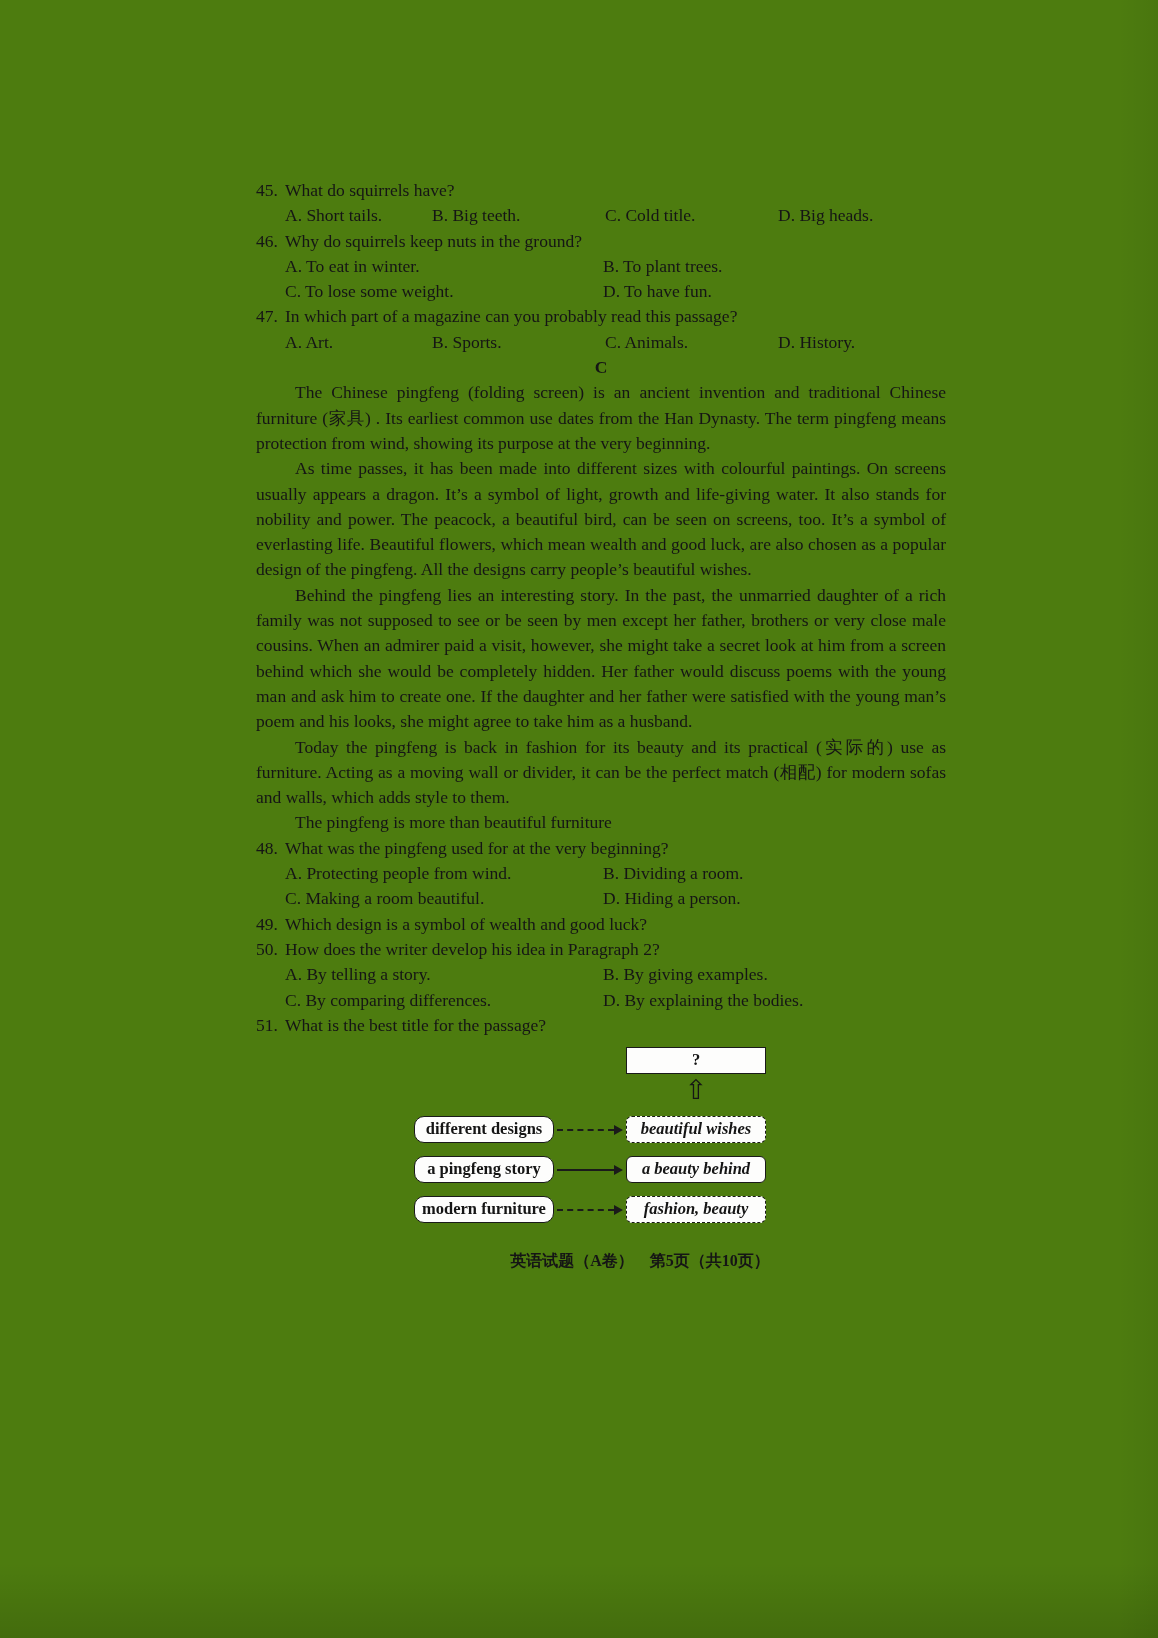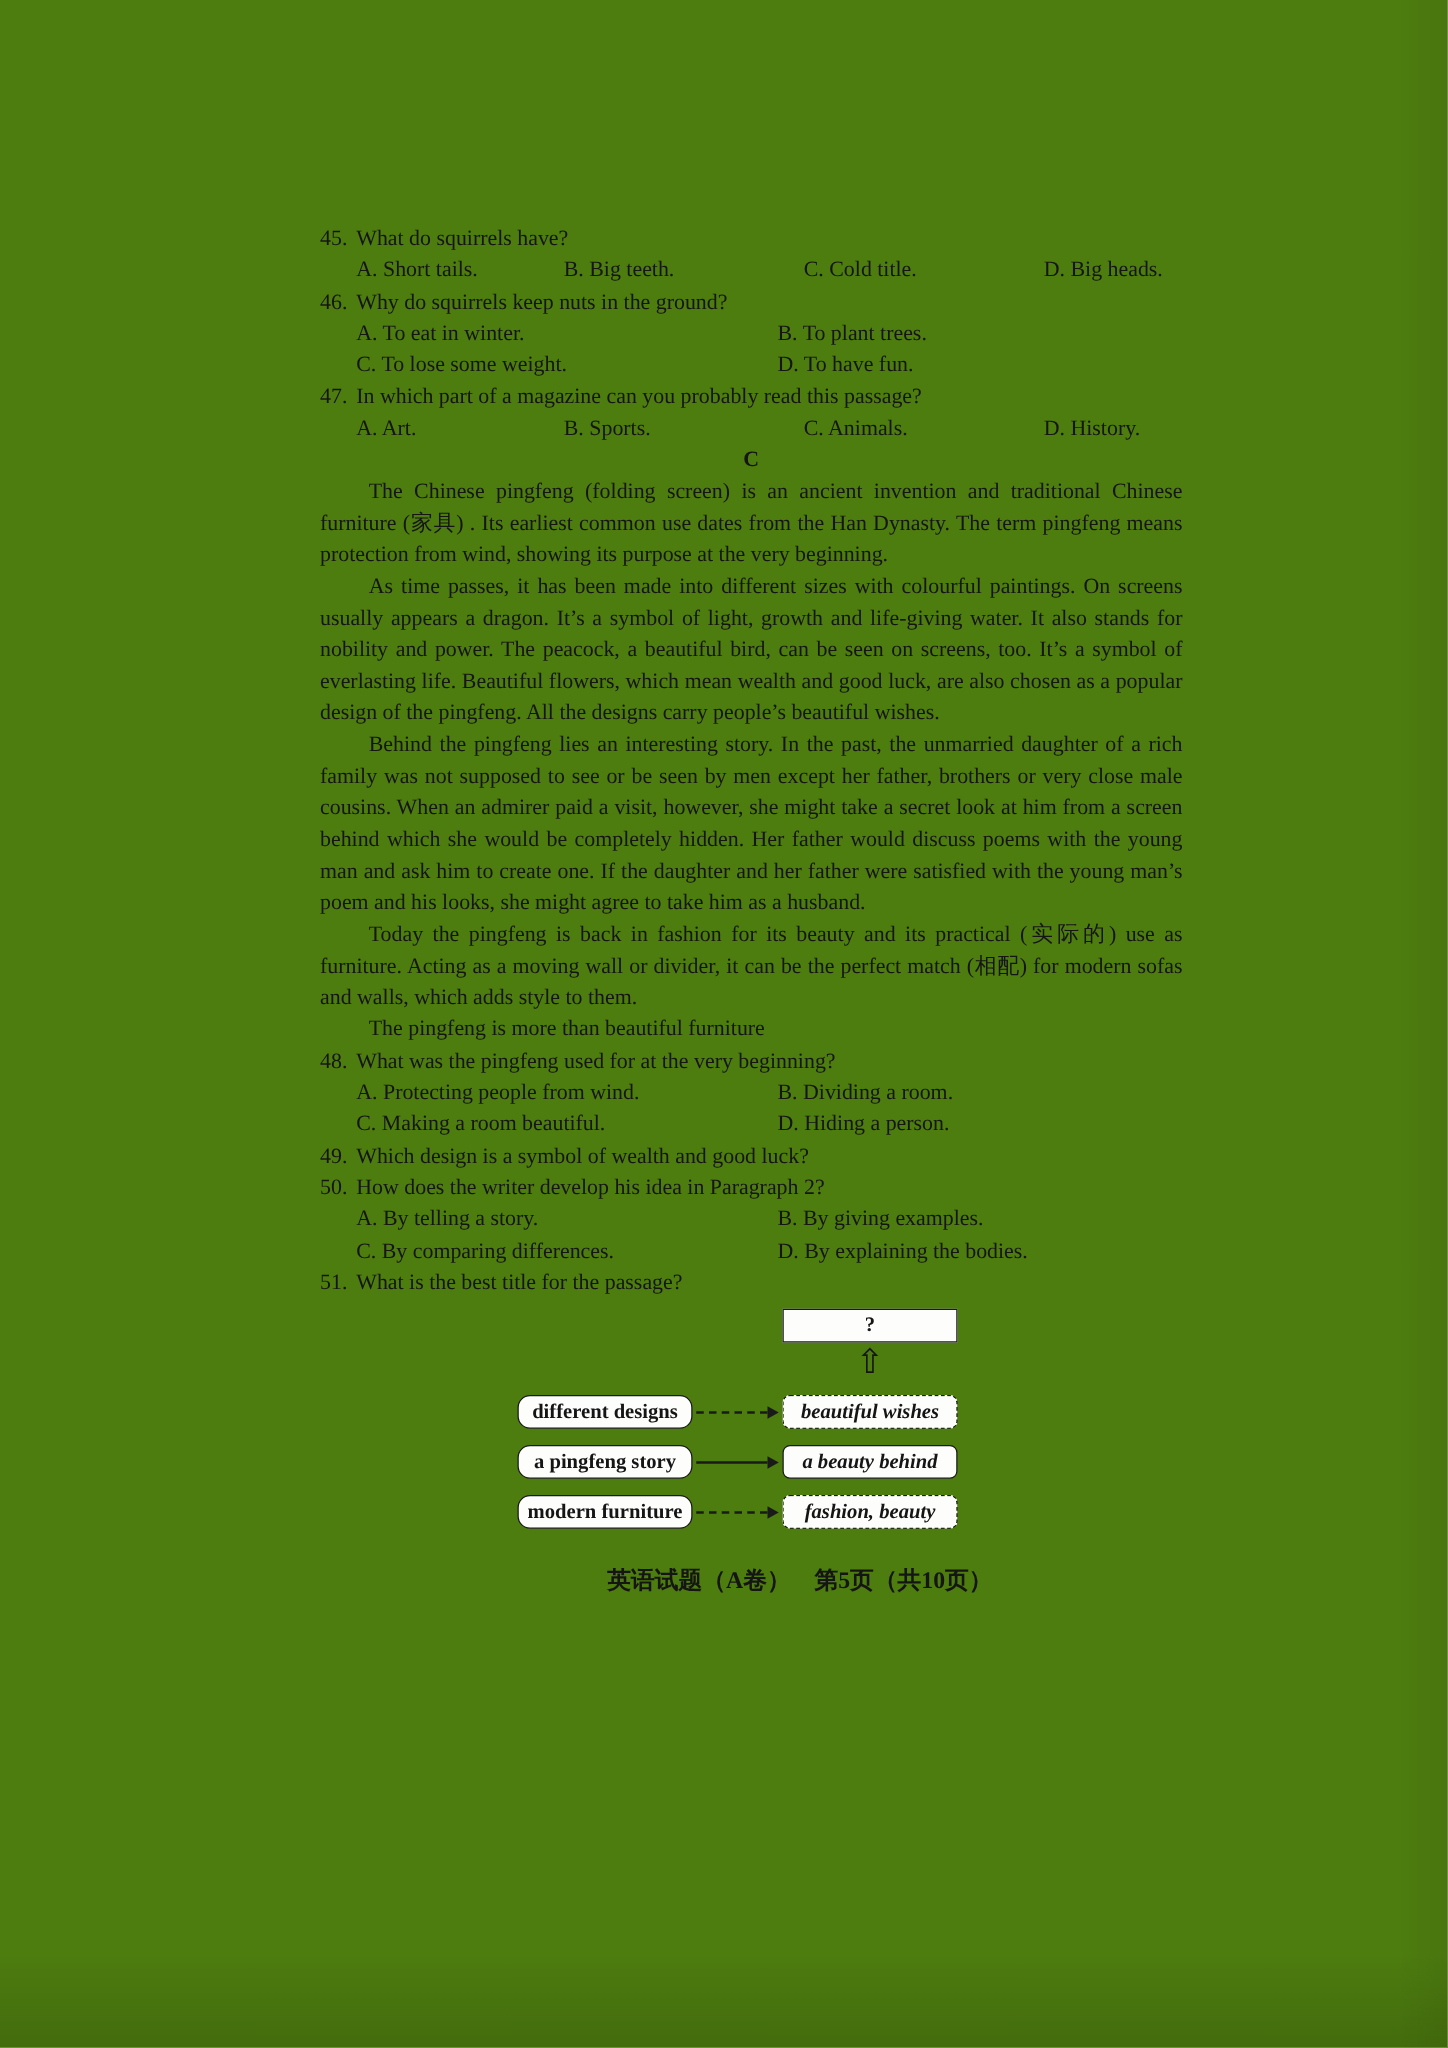--- a/index.html
+++ b/index.html
@@ -25,21 +25,21 @@
     background:linear-gradient(to right, rgba(0,0,0,0), rgba(0,0,0,0.05));
     pointer-events:none;
   }
   .content {
     position:absolute; left:256px; top:178px; width:690px;
     font-size:17.5px; line-height:25.3px;
   }
   .q-line { display:flex; }
   .q-num { width:29px; flex:none; }
   .q-text { flex:1; }
-  .opts { display:flex; padding-left:29px;gap:19px; }
+  .opts { display:flex; padding-left:29px; }
   .opt { display:block; }
   .opts-4 .opt:nth-child(1){ width:147px; }
   .opts-4 .opt:nth-child(2){ width:173px; }
   .opts-4 .opt:nth-child(3){ width:173px; }
   .opts-4 .opt:nth-child(4){ flex:1; }
   .opts-2 .opt:nth-child(1){ width:318px; }
   .opts-2 .opt:nth-child(2){ flex:1; }
   .section-label { text-align:center; font-weight:bold; }
   .para {
     margin:0; text-align:justify; text-indent:39px;
@@ -73,21 +73,21 @@
   .connector .line { flex:1; height:0; border-top:2px dashed #1a1a1a; }
   .connector.solid .line { border-top-style:solid; }
   .connector .head {
     width:0; height:0; flex:none;
     border-top:5px solid transparent;
     border-bottom:5px solid transparent;
     border-left:9px solid #1a1a1a;
   }
   .footer {
     position:absolute; top:1251px; left:0; width:100%;
-    text-align:center; font-weight:bold; font-size:19px;
+    text-align:center; font-weight:bold; font-size:16px;
     padding-left:122px; box-sizing:border-box;
   }
 </style>
 </head>
 <body>
 
 <div id="page">
   <div class="content">
 
     <div class="q-line">

